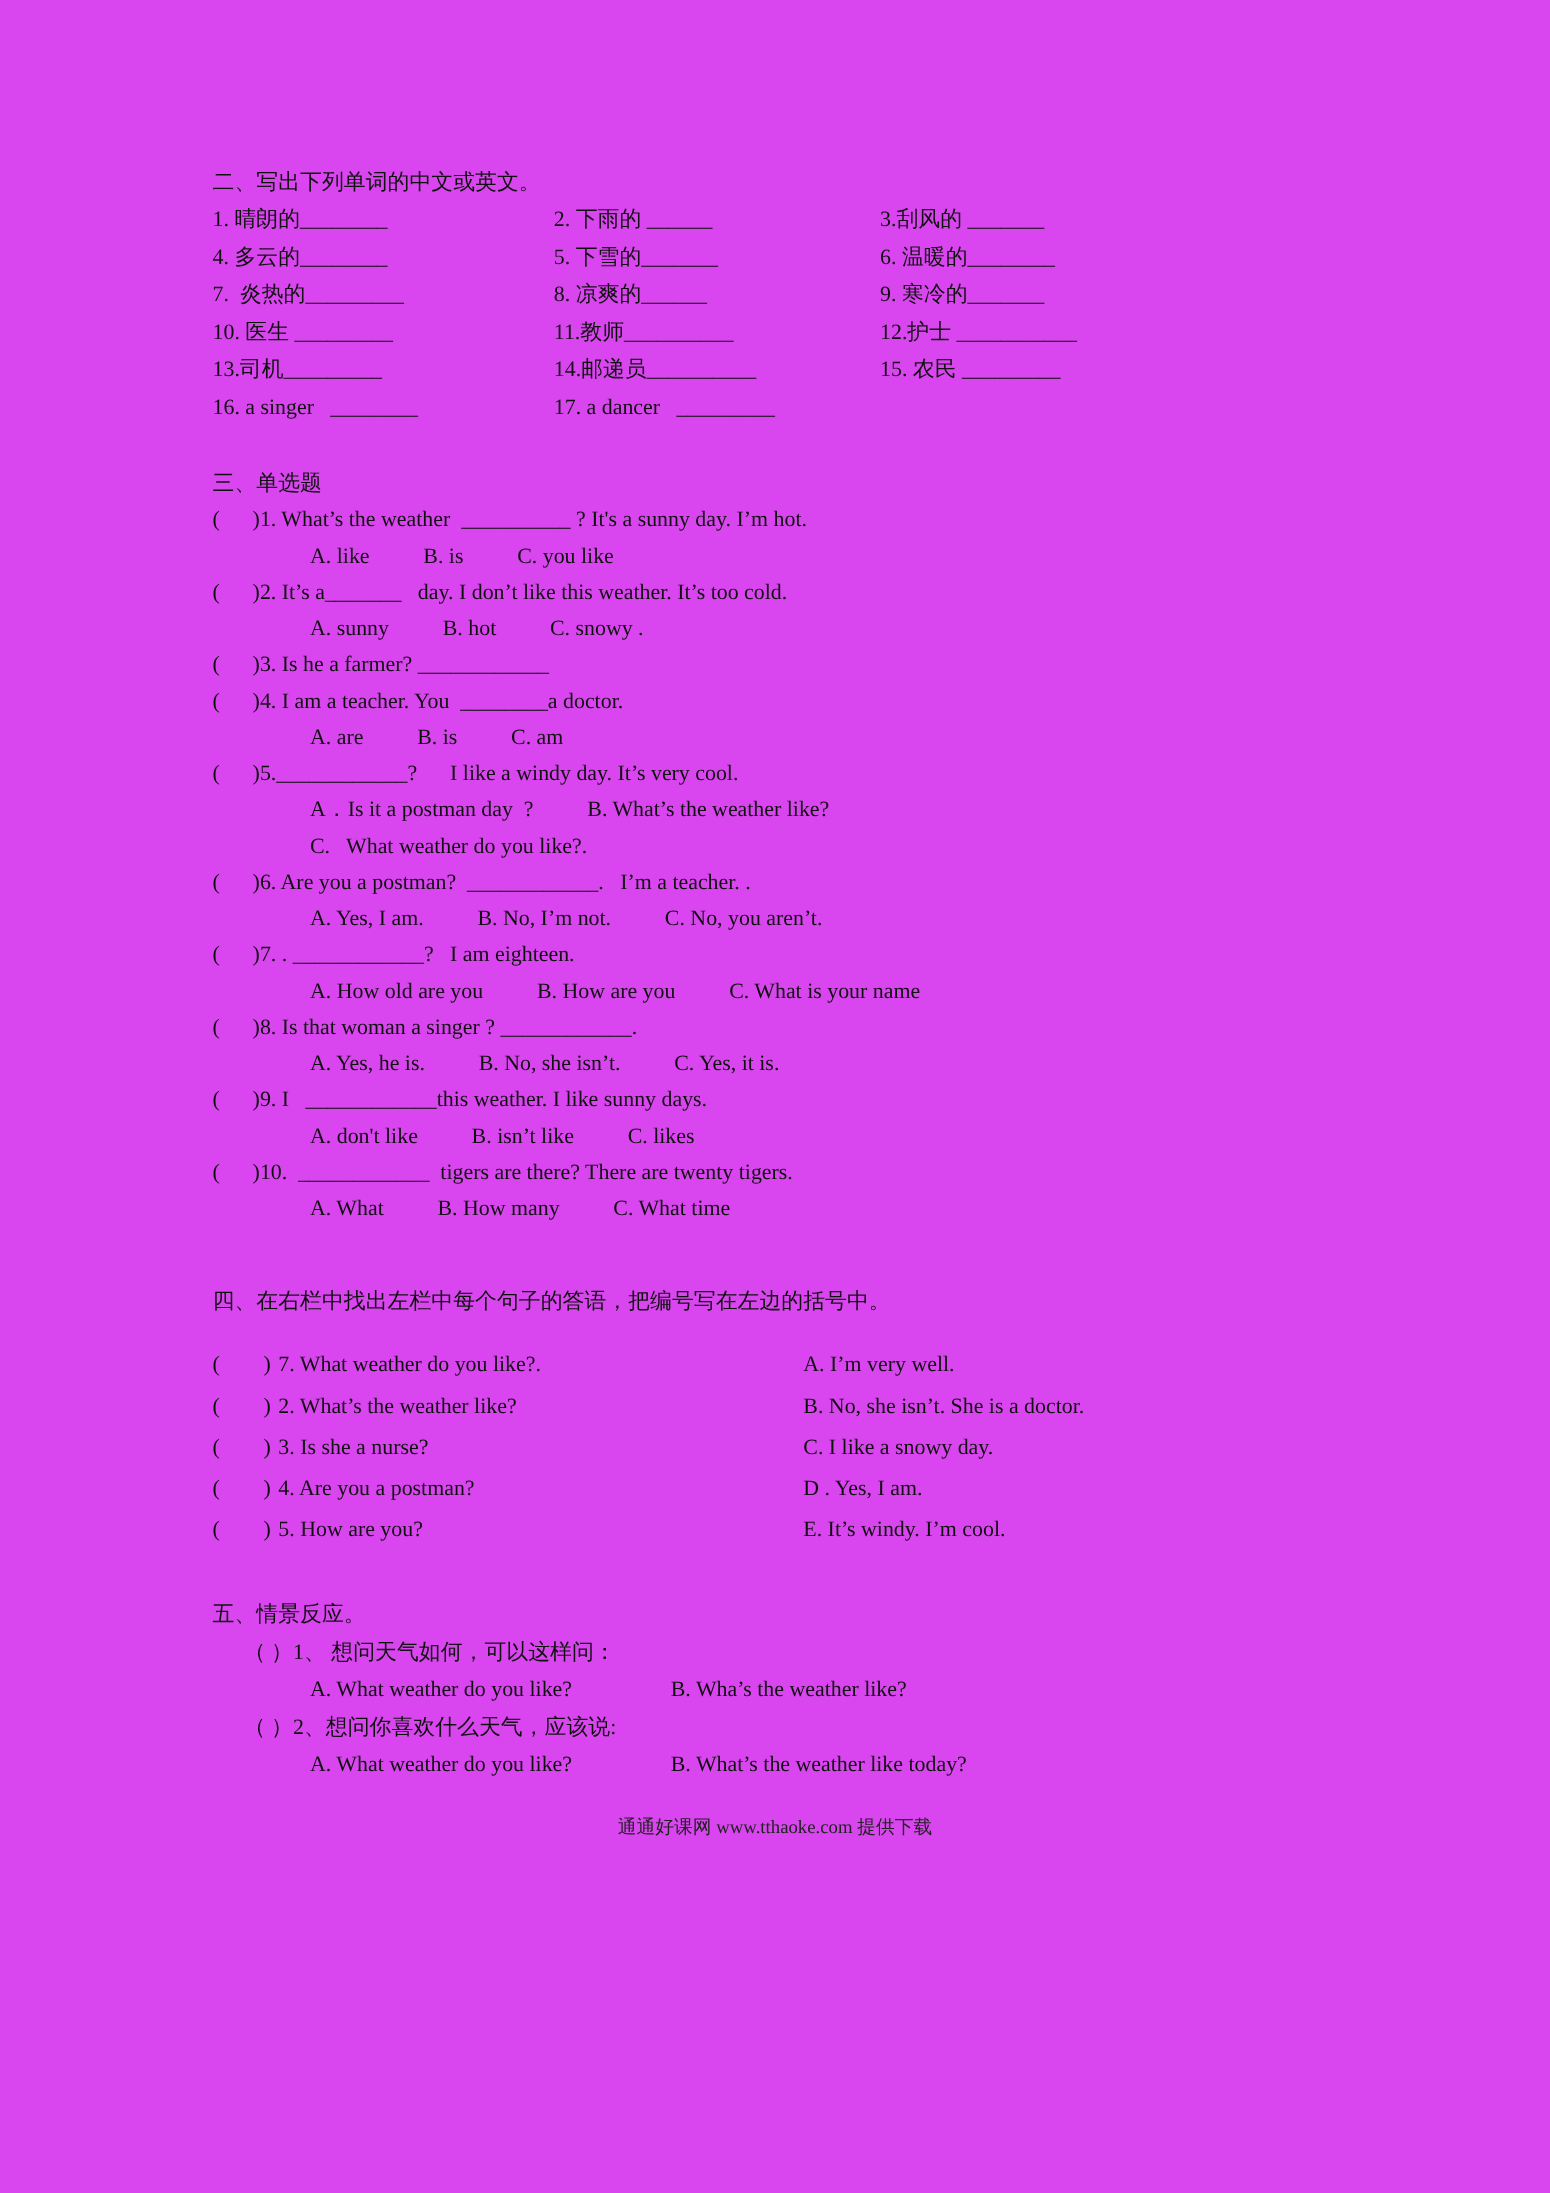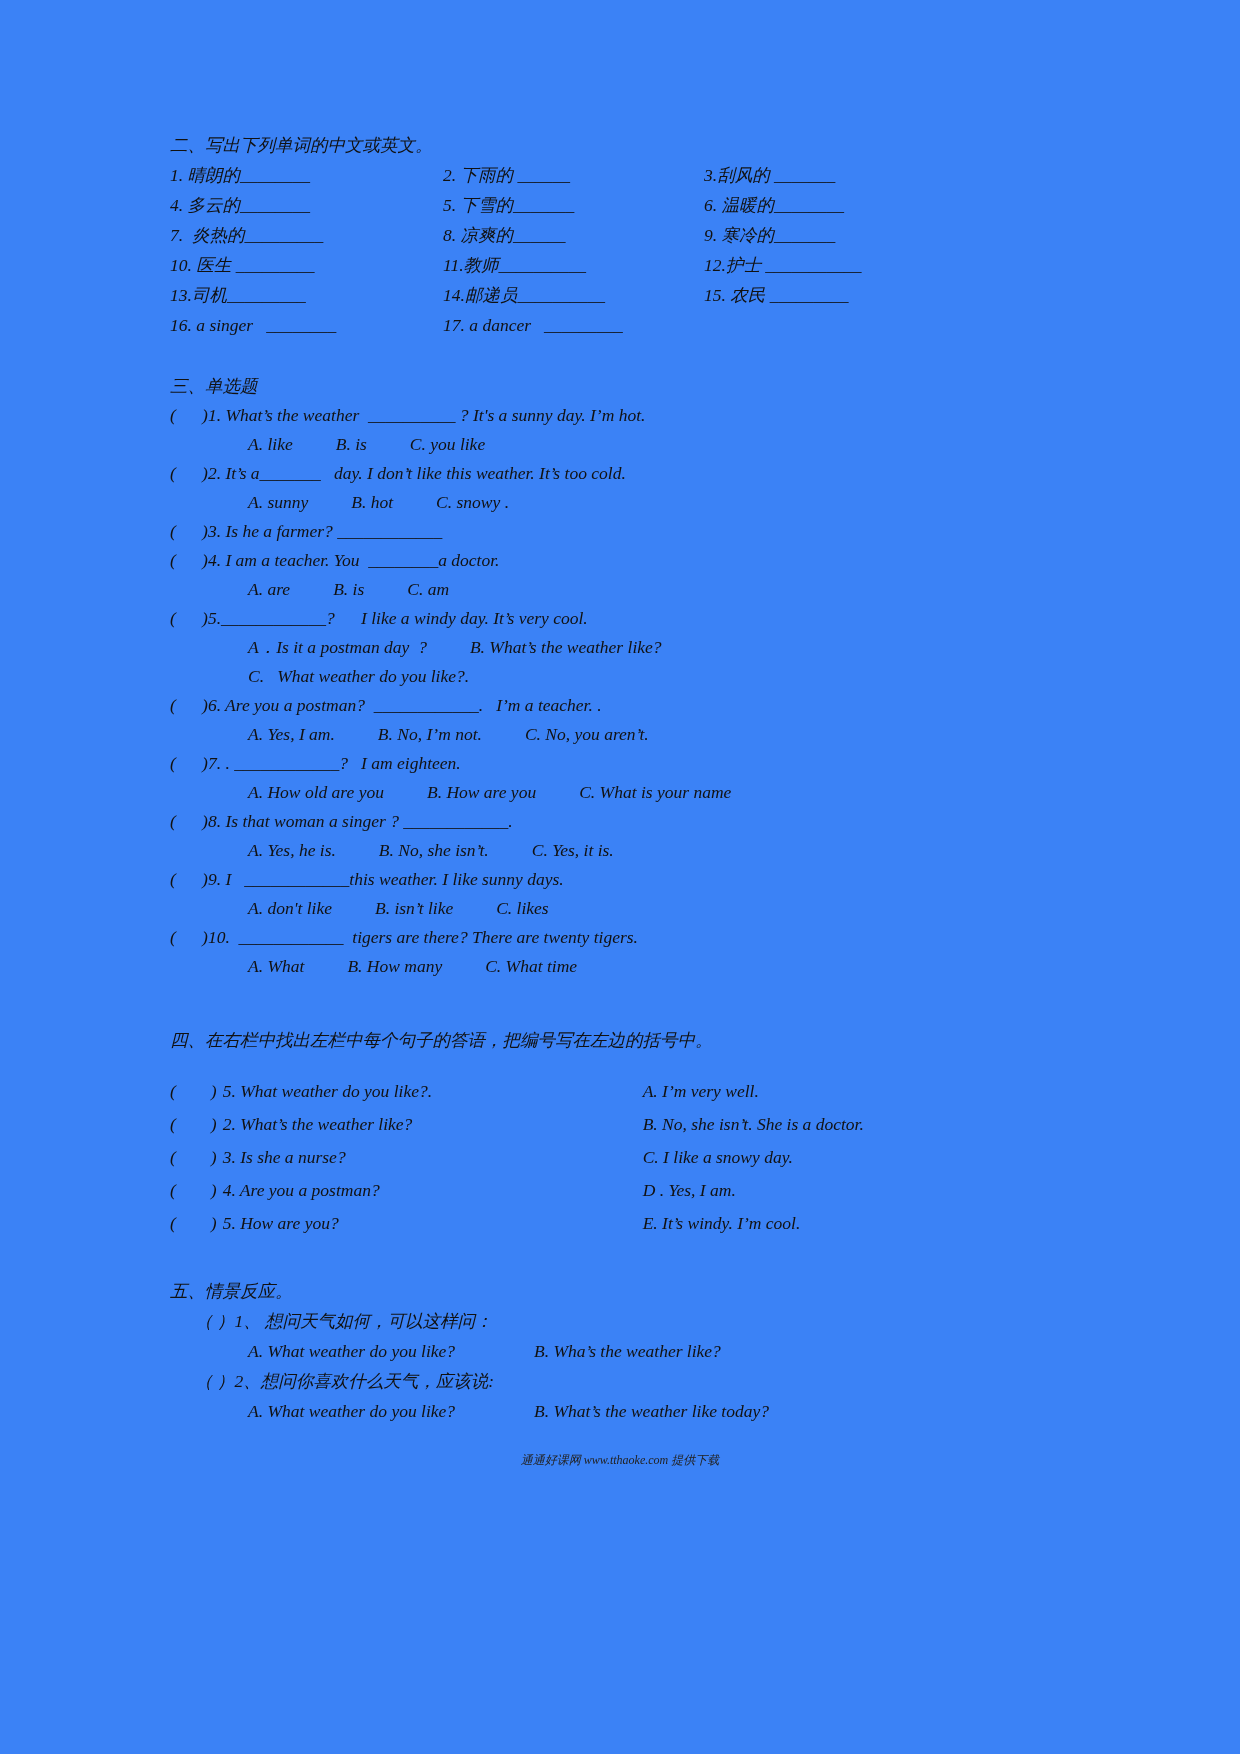--- a/index.html
+++ b/index.html
@@ -5,23 +5,22 @@
   html, body { margin: 0; padding: 0; }
   body {
     width: 1240px; height: 1754px;
     background: #ffffff;
     color: #111111;
     font-family: "Liberation Serif", "DejaVu Serif", serif;
   }
   .page {
     position: relative;
     width: 1240px; height: 1754px;
-    background: #3b82f6;
+    background: #d946ef;
     overflow: hidden;
-    font-style: italic;
   }
   .content {
     position: absolute;
     left: 170px; top: 130px;
     width: 800px;
     font-size: 17.5px;
     line-height: 29px;
   }
   .sec-title { white-space: pre-wrap; line-height: 30px; }
   
@@ -42,21 +41,21 @@
   .match-right { white-space: pre-wrap; }
   
   .section-scenario { margin-top: 36px; }
   .scenario-stem-line { padding-left: 25px; white-space: pre-wrap; line-height: 30px; }
   .scenario-opts { column-gap: 79px; line-height: 30px; }
   
   .footer {
     position: absolute;
     left: 0; right: 0; top: 1452px;
     text-align: center;
-    font-size: 12px;
+    font-size: 15px;
     color: #222222;
   }
 </style>
 </head>
 <body>
 
 <div class="page">
   <div class="content">
 
     <section class="section-words">
@@ -163,21 +162,21 @@
             </div>
           </div>
         </div>
     </section>
 
     <section class="section-match">
       <div class="sec-title">四、在右栏中找出左栏中每个句子的答语，把编号写在左边的括号中。</div>
       <div id="match-list">
           <div class="match-row">
             <span class="bracket">(        )</span>
-            <span class="match-left">5. What weather do you like?.</span>
+            <span class="match-left">7. What weather do you like?.</span>
             <span class="match-right">A. I’m very well.</span>
           </div>
           <div class="match-row">
             <span class="bracket">(        )</span>
             <span class="match-left">2. What’s the weather like?</span>
             <span class="match-right">B. No, she isn’t. She is a doctor.</span>
           </div>
           <div class="match-row">
             <span class="bracket">(        )</span>
             <span class="match-left">3. Is she a nurse?</span>

